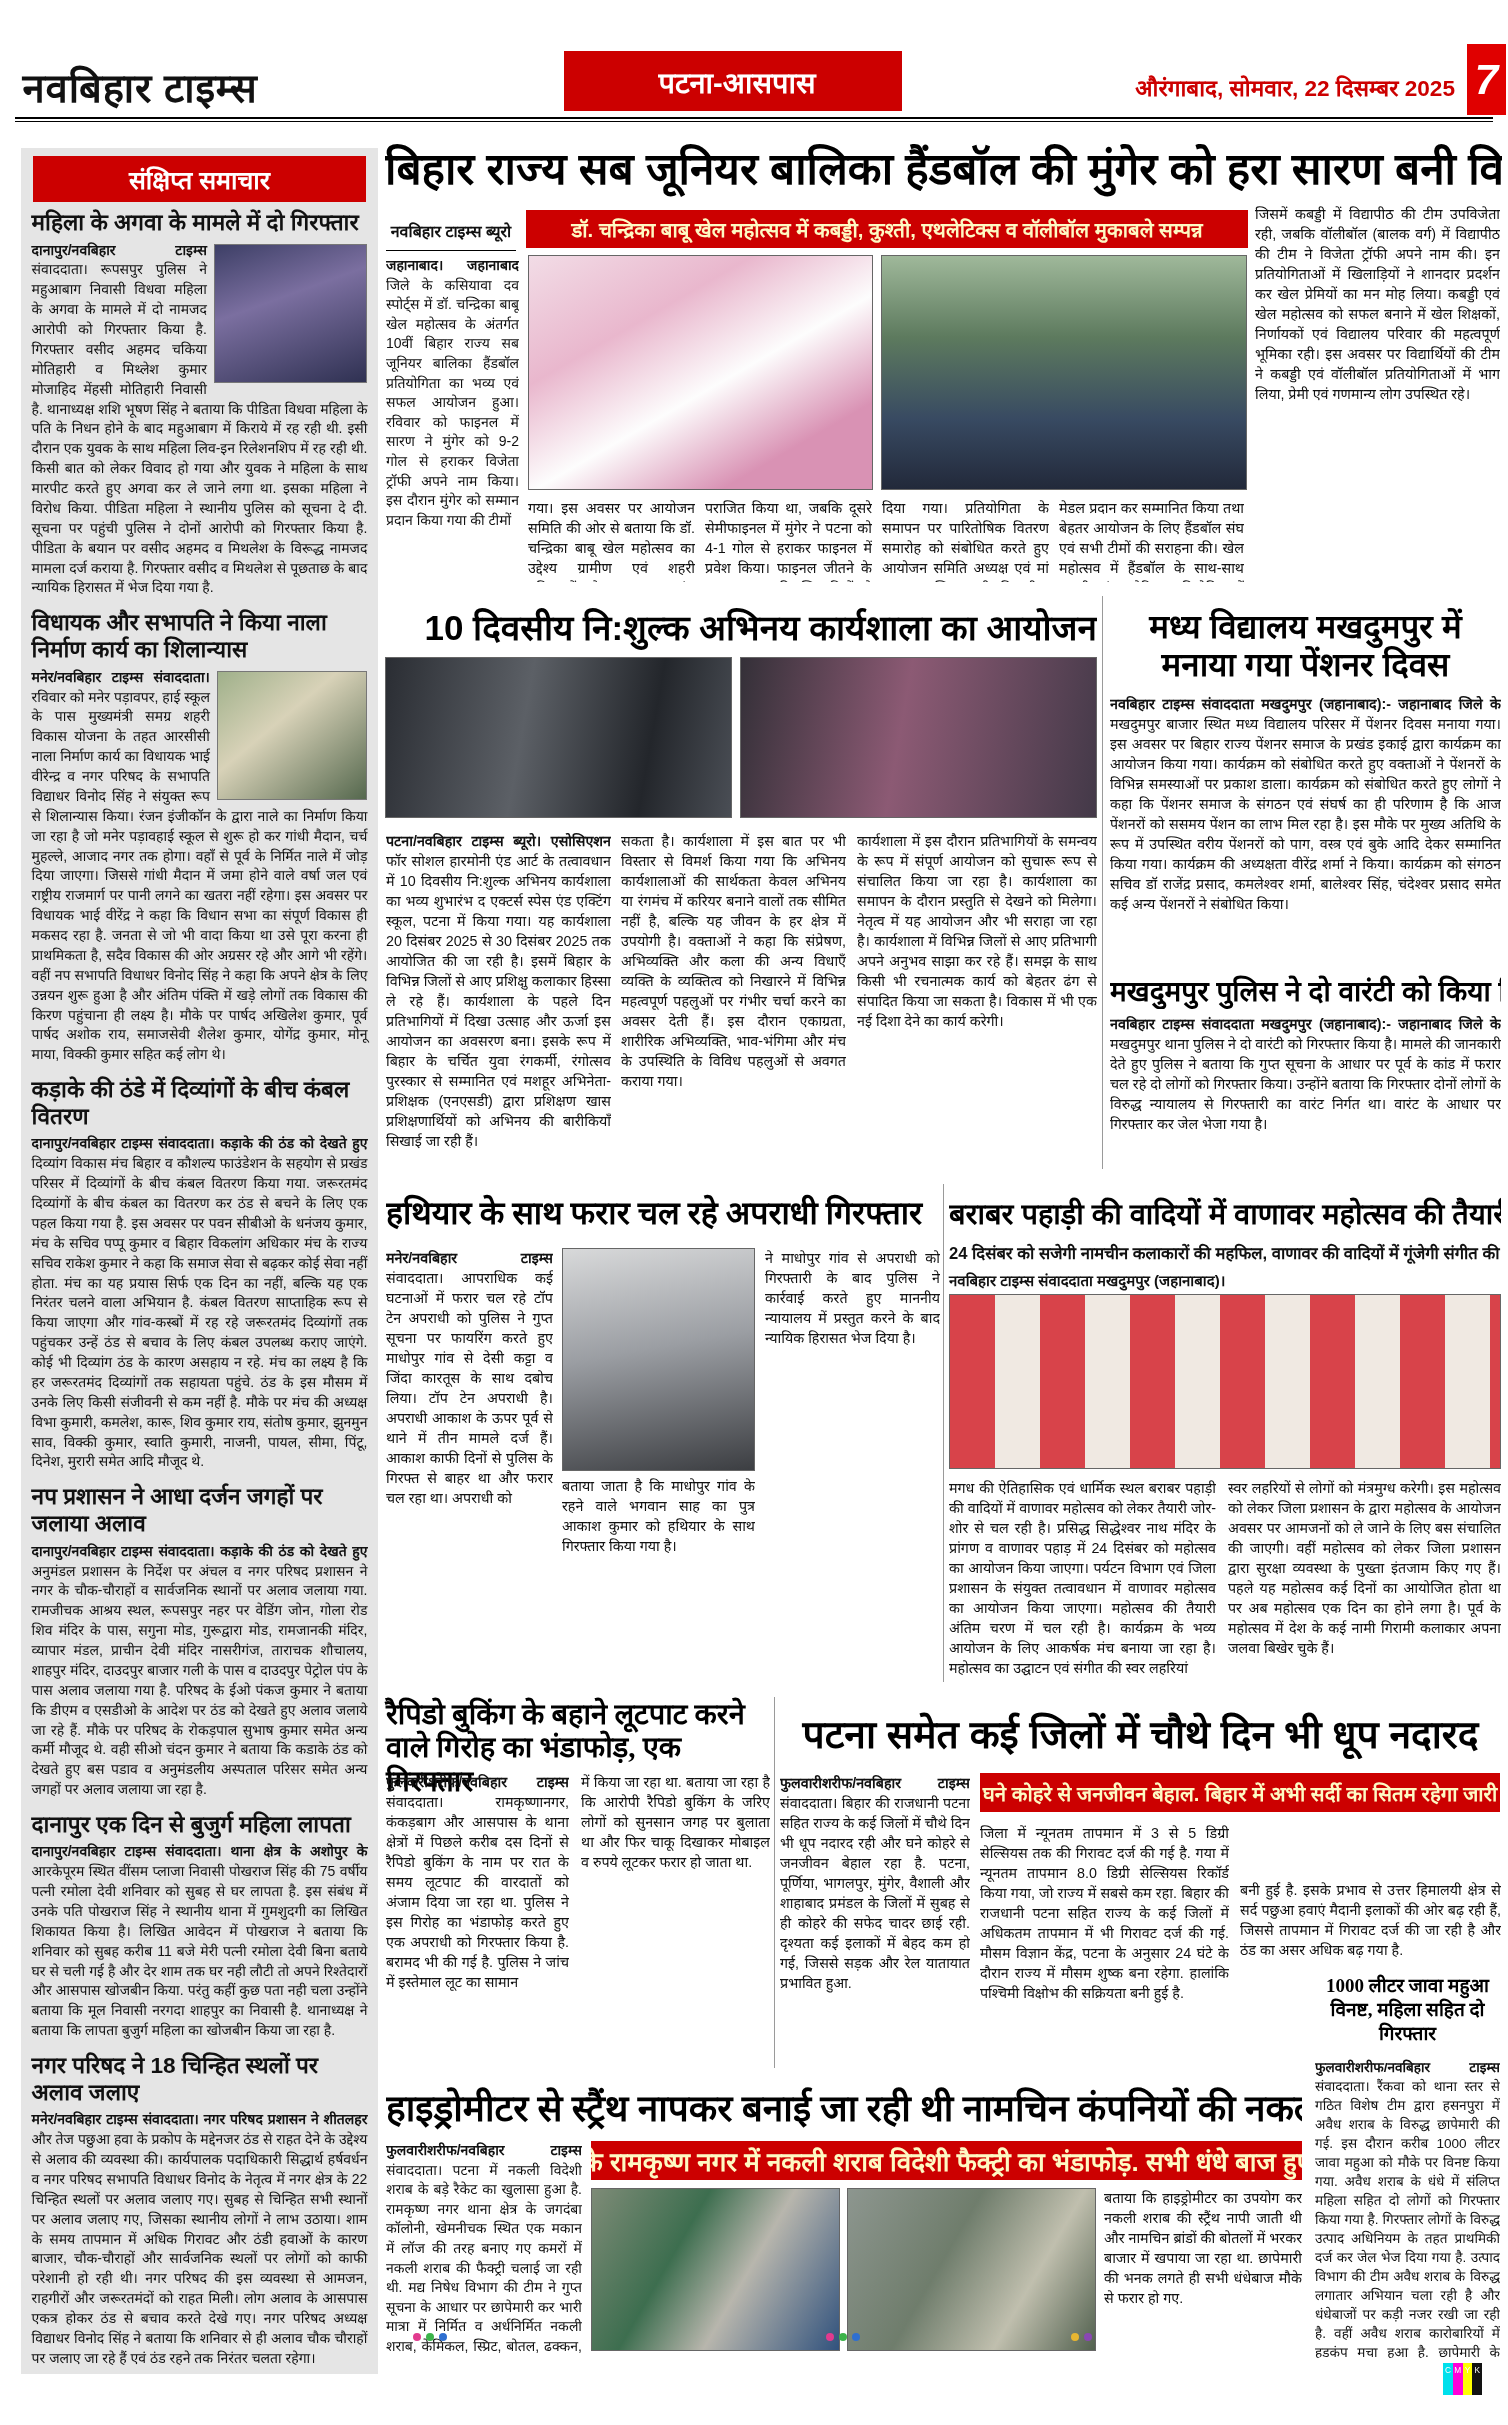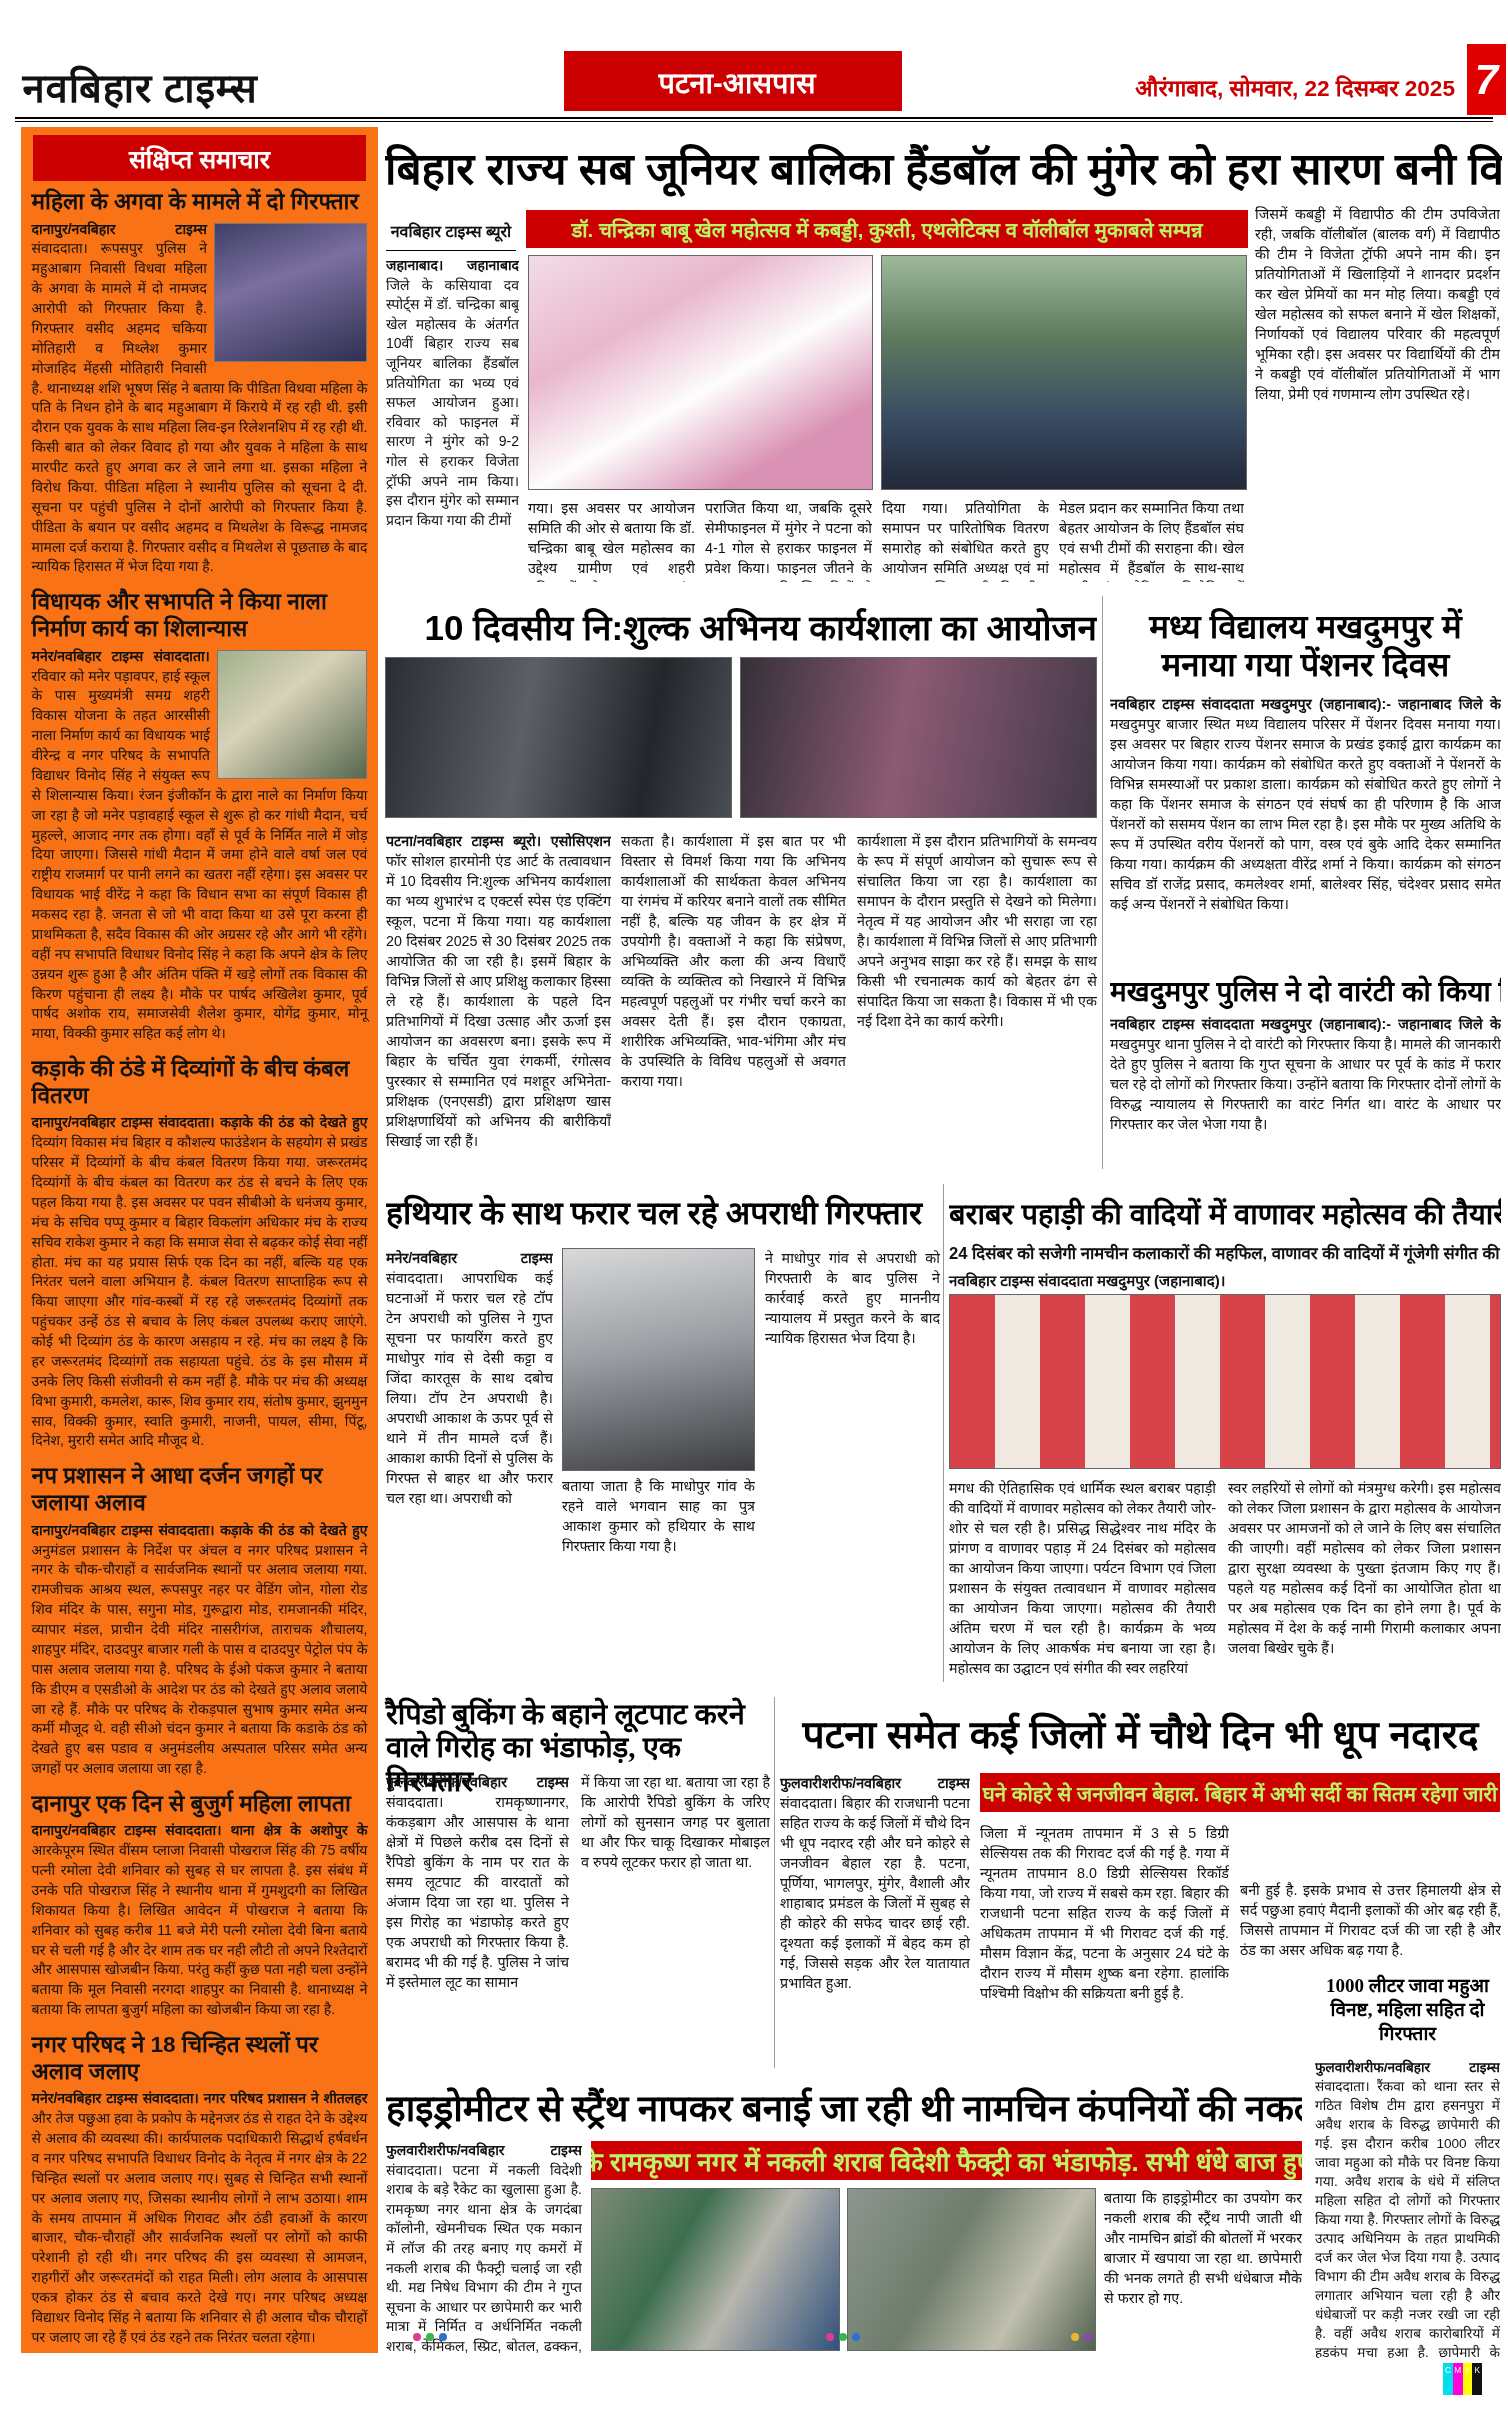--- a/index.html
+++ b/index.html
@@ -8,36 +8,36 @@
   .abs{position:absolute;}
   
   .masthead{font-size:40px;font-weight:bold;letter-spacing:0.8px;}
   .section-box{background:#cc0000;color:#fff;font-size:29px;font-weight:bold;
                display:flex;align-items:center;justify-content:center;padding-left:8px;}
   .dateline{color:#cc0000;font-size:22.6px;font-weight:bold;white-space:nowrap;}
   .pagenum-box{background:#e00000;color:#fff;font-size:42px;font-weight:bold;font-style:italic;
                display:flex;align-items:center;justify-content:center;}
   .header-rule{border-top:2.3px solid #000;border-bottom:0.8px solid #000;height:2.3px;}
   
-  .sidebar{background:#f97316;padding:7.5px 10.6px;box-sizing:border-box;overflow:hidden;}
+  .sidebar{background:#e5e5e5;padding:7.5px 10.6px;box-sizing:border-box;overflow:hidden;margin-top:21px;}
   .sidebar-title{background:#cc0000;color:#fff;font-size:25px;font-weight:bold;text-align:center;
                  padding:6px 0;margin:0 1.5px 7.5px 1.5px;}
   .sb-item{margin-bottom:10.6px;}
   .sb-h{font-size:22.6px;line-height:1.2;font-weight:bold;margin:3px 0 4.5px 0;}
   .sb-b{font-size:14px;line-height:1.42;text-align:justify;}
   .sb-b::first-line{font-weight:bold;}
   .ph{background:linear-gradient(135deg,#8a8f9a,#b9bec6 45%,#6d7480);border:0.8px solid #777;}
   .ph-woman{float:right;width:151px;height:137px;margin:3px 0 4.5px 7.5px;
             background:linear-gradient(160deg,#3d3f66,#7b6fa0 40%,#2f3152);}
   .ph-shilanyas{float:right;width:148px;height:127px;margin:3px 0 4.5px 7.5px;
             background:linear-gradient(140deg,#9fb08a,#d8d2b8 40%,#55684e);}
   
   .art-h{font-weight:bold;color:#000;}
   .nowrap{white-space:nowrap;overflow:hidden;}
-  .deck-red{background:#cc0000;color:#bef264;font-weight:bold;display:flex;align-items:center;justify-content:center;}
+  .deck-red{background:#cc0000;color:#fef9c3;font-weight:bold;display:flex;align-items:center;justify-content:center;}
   .body{font-size:14.3px;line-height:1.4;text-align:justify;overflow:hidden;}
   .body::first-line{font-weight:bold;}
   .body-n::first-line{font-weight:normal;}
   .byline-rule{font-size:16px;font-weight:bold;border-bottom:1.5px solid #000;padding-bottom:7.5px;text-align:center;}
   .vline{width:0.8px;background:#9a9a9a;}
   .photo{border:0.8px solid #666;box-sizing:border-box;}
   .p-trophy{background:linear-gradient(150deg,#f2dce6 0%,#e9b7cd 30%,#fdfdfd 55%,#d992b4 80%);}
   .p-team{background:linear-gradient(180deg,#9fb89a 0%,#5d7a5e 35%,#384a62 70%,#22293a);}
   .p-work1{background:linear-gradient(100deg,#2a2d33,#5c6066 40%,#23262b 75%,#4a4e55);}
   .p-work2{background:linear-gradient(100deg,#343038,#8c5a74 45%,#433948);}

